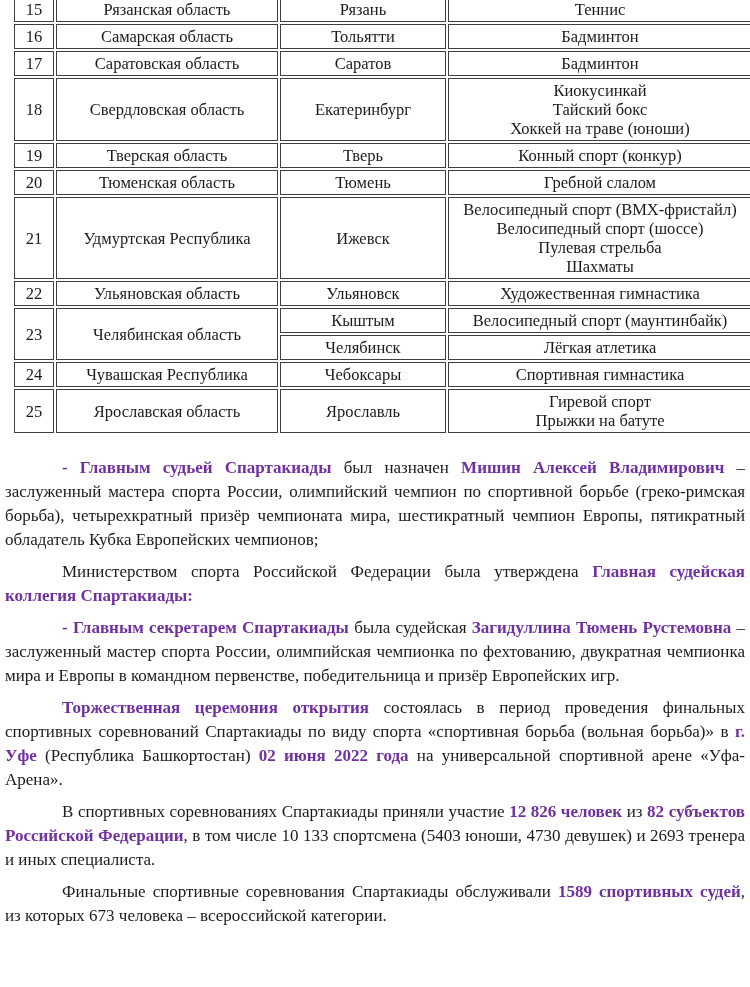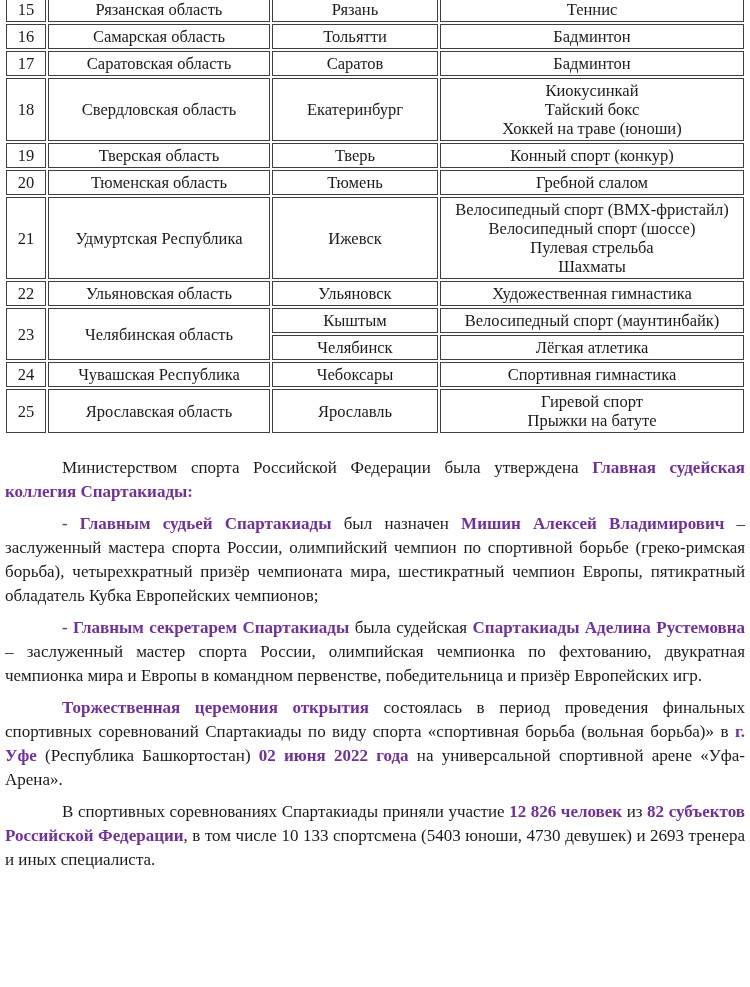--- a/index.html
+++ b/index.html
@@ -6,21 +6,21 @@
     margin: 0; padding: 0;
     width: 750px; height: 987px;
     overflow: hidden;
     background: #ffffff;
     font-family: "Liberation Serif", serif;
     color: #1b1b1b;
   }
   .page { width: 750px; height: 987px; overflow: hidden; }
 
   
-  .table-clip { overflow: hidden; padding-left: 4px; padding-right: 4px; }
+  .table-clip { overflow: hidden; padding-left: 12px; padding-right: 4px; }
   table.regions {
     border-collapse: separate;
     border-spacing: 2px;
     table-layout: fixed;
     width: 742px;
     margin-top: -5px;
   }
   table.regions td {
     border: 1.6px solid #3f3f3f;
     text-align: center;
@@ -160,20 +160,21 @@
             <td>
               <div class="sport-line">Гиревой спорт</div>
               <div class="sport-line">Прыжки на батуте</div>
             </td>
           </tr>
         </tbody>
     </table>
   </div>
 
   <div class="doc">
+      <p><span class="hl">- Главным судьей Спартакиады</span><span class="tx"> был назначен </span><span class="hl">Мишин Алексей Владимирович</span><span class="tx"> – заслуженный мастера спорта России, олимпийский чемпион по спортивной борьбе (греко-римская борьба), четырехкратный призёр чемпионата мира, шестикратный чемпион Европы, пятикратный обладатель Кубка Европейских чемпионов;</span></p>
       <p><span class="tx">Министерством спорта Российской Федерации была утверждена </span><span class="hl">Главная судейская коллегия Спартакиады:</span></p>
-      <p><span class="hl">- Главным судьей Спартакиады</span><span class="tx"> был назначен </span><span class="hl">Мишин Алексей Владимирович</span><span class="tx"> – заслуженный мастера спорта России, олимпийский чемпион по спортивной борьбе (греко-римская борьба), четырехкратный призёр чемпионата мира, шестикратный чемпион Европы, пятикратный обладатель Кубка Европейских чемпионов;</span></p>
-      <p><span class="hl">- Главным секретарем Спартакиады</span><span class="tx"> была судейская </span><span class="hl">Спартакиады Аделина Рустемовна</span><span class="tx"> – заслуженный мастер спорта России, олимпийская чемпионка по фехтованию, двукратная чемпионка мира и Европы в командном первенстве, победительница и призёр Европейских игр.</span></p>
+      <p><span class="hl">- Главным секретарем Спартакиады</span><span class="tx"> была судейская </span><span class="hl">Загидуллина Тюмень Рустемовна</span><span class="tx"> – заслуженный мастер спорта России, олимпийская чемпионка по фехтованию, двукратная чемпионка мира и Европы в командном первенстве, победительница и призёр Европейских игр.</span></p>
       <p><span class="hl">Торжественная церемония открытия</span><span class="tx"> состоялась в период проведения финальных спортивных соревнований Спартакиады по виду спорта «спортивная борьба (вольная борьба)» в </span><span class="hl">г. Уфе</span><span class="tx"> (Республика Башкортостан) </span><span class="hl">02 июня 2022 года</span><span class="tx"> на универсальной спортивной арене «Уфа-Арена».</span></p>
       <p><span class="tx">В спортивных соревнованиях Спартакиады приняли участие </span><span class="hl">12 826 человек</span><span class="tx"> из </span><span class="hl">82 субъектов Российской Федерации</span><span class="tx">, в том числе 10 133 спортсмена (5403 юноши, 4730 девушек) и 2693 тренера и иных специалиста.</span></p>
+      <p><span class="tx">Финальные спортивные соревнования Спартакиады обслуживали </span><span class="hl">1589 спортивных судей</span><span class="tx">, из которых 673 человека – всероссийской категории.</span></p>
     </div>
 
 </div>
 
 </body></html>

